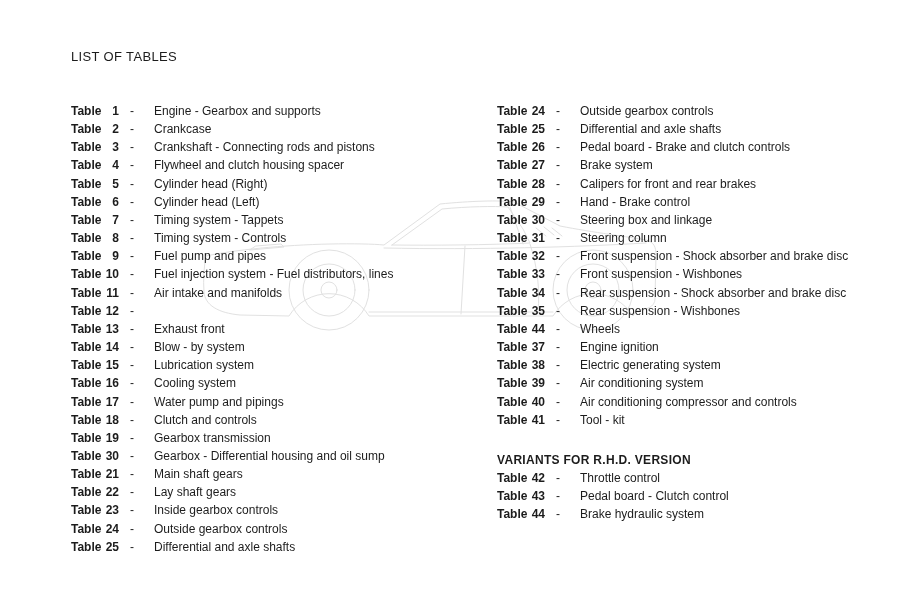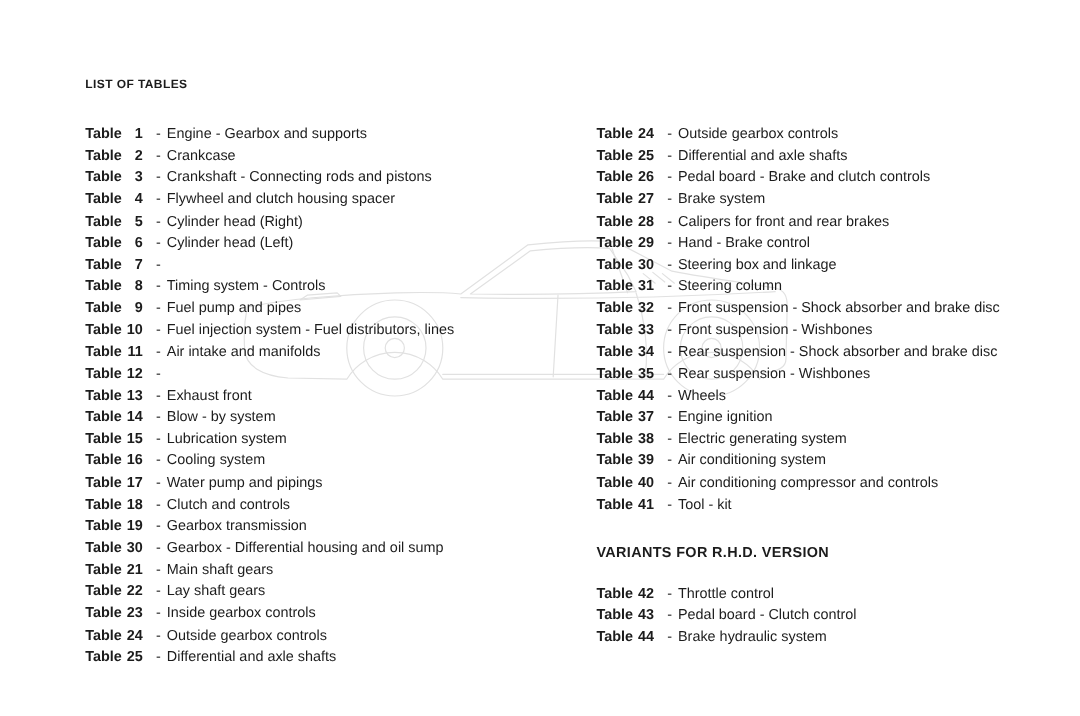--- a/index.html
+++ b/index.html
@@ -7,37 +7,37 @@
     width:900px;height:597px;
     background:#ffffff;
     font-family:"Liberation Sans","DejaVu Sans",sans-serif;
     color:#1c1c1c;
   }
   .page{position:relative;width:900px;height:597px;overflow:hidden;background:#ffffff;}
 
   .watermark{position:absolute;left:178px;top:188px;width:500px;height:165px;z-index:0;}
 
   .page-title{
-    position:absolute;left:71px;top:64px;margin:0;z-index:2;
-    font-size:10px;font-weight:bold;letter-spacing:.35px;line-height:14px;
+    position:absolute;left:71px;top:50px;margin:0;z-index:2;
+    font-size:13px;font-weight:normal;letter-spacing:.35px;line-height:14px;
   }
 
   .col{position:absolute;top:102px;z-index:2;}
   .col-left{left:71px;width:420px;}
   .col-right{left:497px;width:400px;}
 
   .toc-row{display:flex;align-items:flex-end;line-height:18.15px;font-size:12px;white-space:nowrap;}
   .t-word{font-weight:bold;width:34px;flex:none;}
   .t-num{font-weight:bold;width:14px;flex:none;text-align:right;}
   .t-dash{margin-left:11px;flex:none;}
-  .t-desc{margin-left:5px;}
+  .t-desc{margin-left:20px;}
 
   .variants-heading{
     font-size:12px;font-weight:bold;letter-spacing:.3px;
-    margin:22px 0 16px 0;line-height:18.15px;
+    margin:22px 0 0 0;line-height:18.15px;
   }
 </style>
 </head>
 <body>
 
 <div class="page">
 
   <svg class="watermark" viewBox="0 0 500 165" aria-hidden="true">
     <g fill="none" stroke="#e1e1e1" stroke-width="1" stroke-linejoin="round" stroke-linecap="round">
 
@@ -124,20 +124,21 @@
     <span class="t-word">Table</span>
     <span class="t-num">6</span>
     <span class="t-dash">-</span>
     <span class="t-desc">Cylinder head (Left)</span>
   </div>
 
   <div class="toc-row">
     <span class="t-word">Table</span>
     <span class="t-num">7</span>
     <span class="t-dash">-</span>
+    <span class="t-desc">Timing system - Tappets</span>
   </div>
 
   <div class="toc-row">
     <span class="t-word">Table</span>
     <span class="t-num">8</span>
     <span class="t-dash">-</span>
     <span class="t-desc">Timing system - Controls</span>
   </div>
 
   <div class="toc-row">

